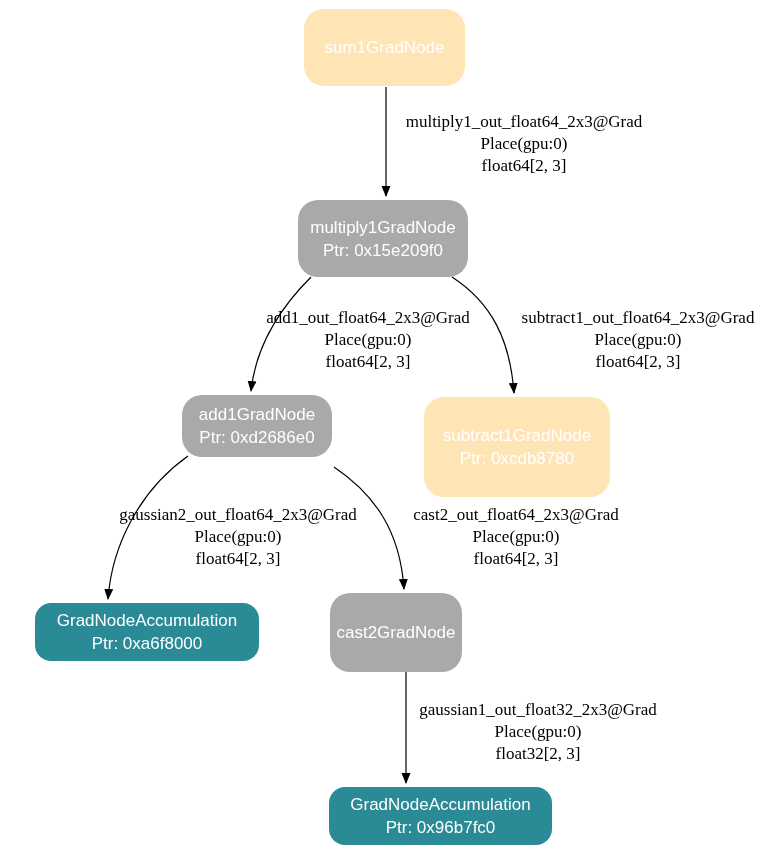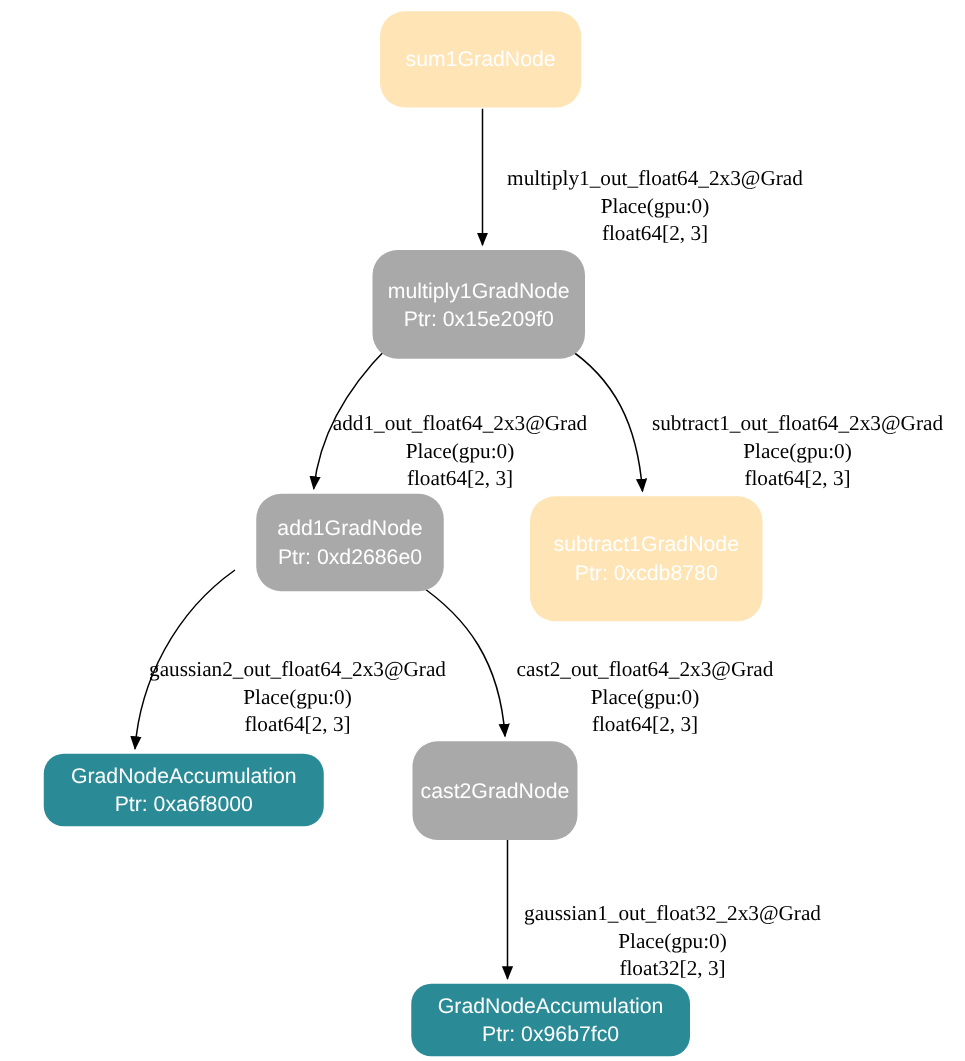--- a/index.html
+++ b/index.html
@@ -39,21 +39,20 @@
   .gnode--teal  { background: #2a8b96; border-radius: 16px; margin-left: 32px; }
   .edge-label {
     position: absolute;
     transform: translateX(-50%);
     text-align: center;
     color: #000000;
     font-family: "Liberation Serif", serif;
     font-size: 17px;
     line-height: 22px;
     white-space: nowrap;
-    margin-top: 21px;
   }
   .edge-label span { display: block; }
 </style>
 </head>
 <body>
 
 <div class="canvas">
 
   <svg class="edges-svg" viewBox="0 0 772 849" xmlns="http://www.w3.org/2000/svg">
     <defs>
@@ -97,26 +96,26 @@
   <div class="edge-label" style="left:538px; top:699px;">
     <span>gaussian1_out_float32_2x3@Grad</span>
     <span>Place(gpu:0)</span>
     <span>float32[2, 3]</span>
   </div>
 
   <div class="gnode gnode--wheat" style="left:304px; top:9px; width:161px; height:77px;">
     <span>sum1GradNode</span>
   </div>
 
-  <div class="gnode gnode--gray" style="left:298px; top:200px; width:170px; height:87px;">
+  <div class="gnode gnode--gray" style="left:298px; top:200px; width:170px; height:77px;">
     <span>multiply1GradNode</span>
     <span>Ptr: 0x15e209f0</span>
   </div>
 
-  <div class="gnode gnode--gray" style="left:205px; top:395px; width:150px; height:78px;">
+  <div class="gnode gnode--gray" style="left:182px; top:395px; width:150px; height:62px;">
     <span>add1GradNode</span>
     <span>Ptr: 0xd2686e0</span>
   </div>
 
   <div class="gnode gnode--wheat" style="left:424px; top:397px; width:186px; height:100px;">
     <span>subtract1GradNode</span>
     <span>Ptr: 0xcdb8780</span>
   </div>
 
   <div class="gnode gnode--teal" style="left:3px; top:603px; width:224px; height:58px;">

